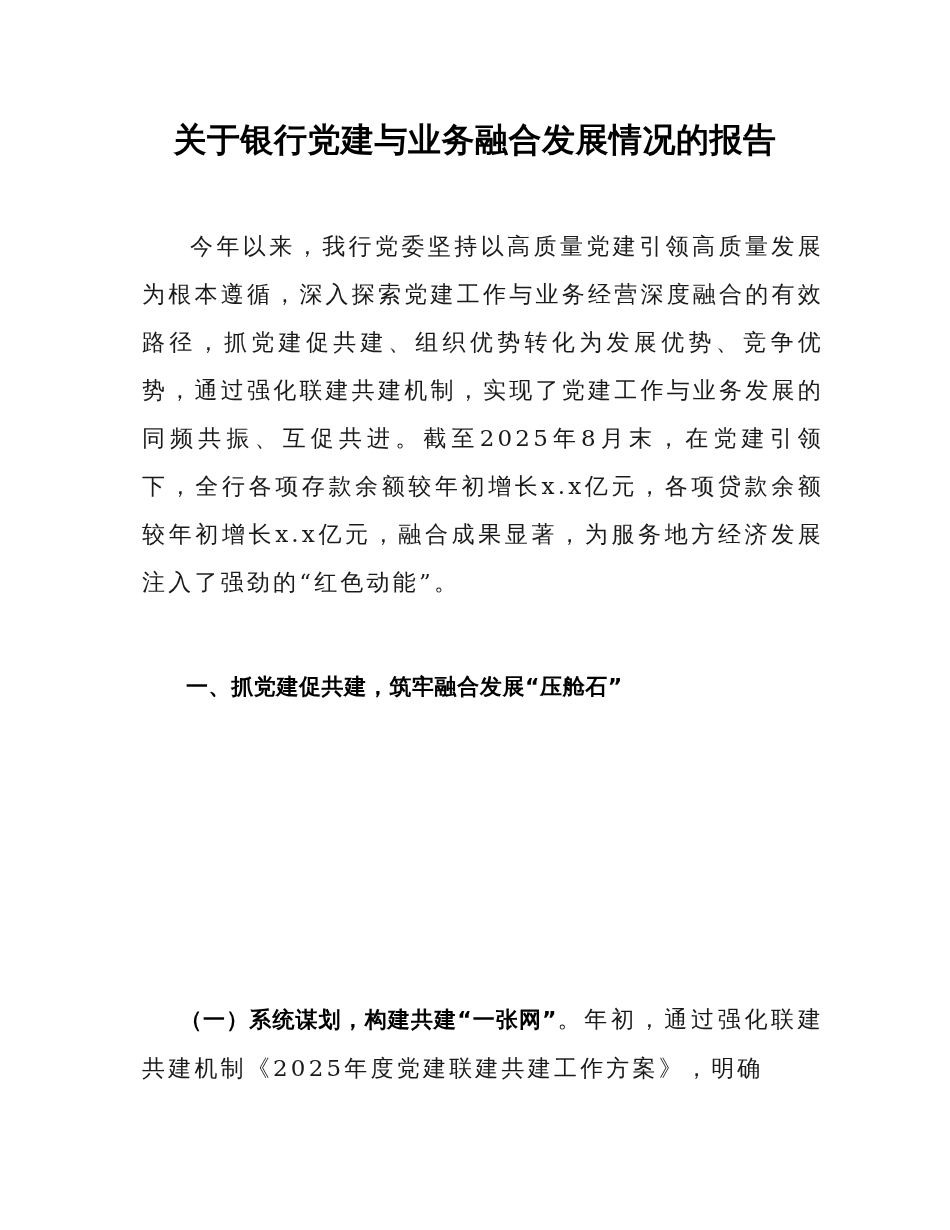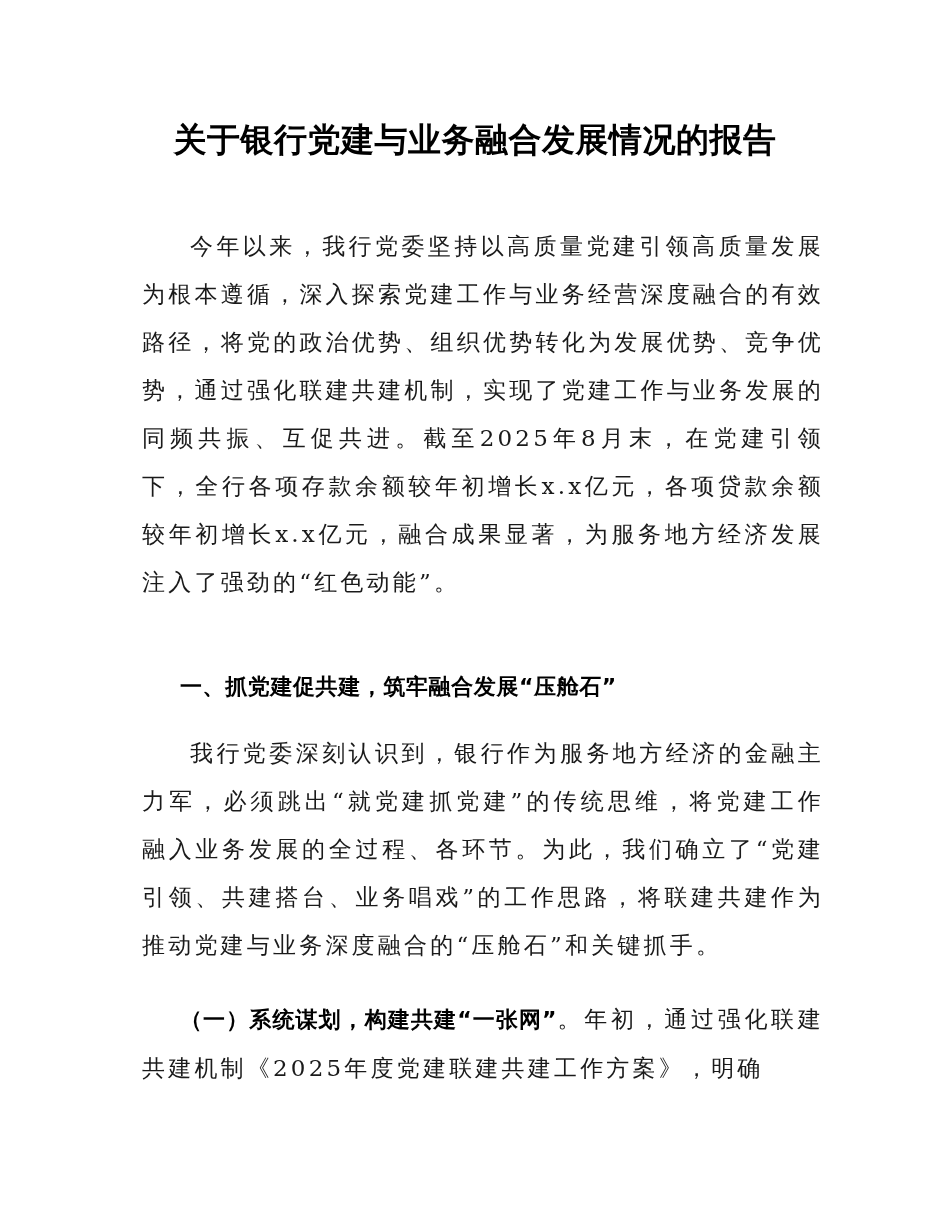--- a/index.html
+++ b/index.html
@@ -42,21 +42,21 @@
       font-family: "DejaVu Serif", "Liberation Serif", serif;
       font-size: 23px;
       line-height: 48px;
       letter-spacing: 3.2px;
       color: #1a1a1a;
       text-align: justify;
     }
     .p1 { top: 222px; text-indent: 48px; }
     .h1 {
       position: absolute;
-      left: 180px;
+      left: 186px;
       top: 664px;
       font-family: "DejaVu Sans", "Liberation Sans", sans-serif;
       font-weight: bold;
       font-size: 22px;
       line-height: 46px;
       letter-spacing: 0.6px;
       color: #000000;
     }
     .p2 { top: 729px; text-indent: 48px; }
     .p3 { top: 995px; text-indent: 38px; }
@@ -69,21 +69,20 @@
       margin-top: 33px;
     }
   </style>
 </head>
 <body>
 
 <div class="page">
 
   <div class="title">关于银行党建与业务融合发展情况的报告</div>
 
-  <div class="body-block p1">今年以来，我行党委坚持以高质量党建引领高质量发展为根本遵循，深入探索党建工作与业务经营深度融合的有效路径，将党的政治优势、组织优势转化为发展优势、竞争优势，通过强化联建共建机制，实现了党建工作与业务发展的同频共振、互促共进。截至2025年8月末，在党建引领下，全行各项存款余额较年初增长x.x亿元，各项贷款余额较年初增长x.x亿元，融合成果显著，为服务地方经济发展注入了强劲的“红色动能”。</div>
+  <div class="body-block p1">今年以来，我行党委坚持以高质量党建引领高质量发展为根本遵循，深入探索党建工作与业务经营深度融合的有效路径，抓党建促共建、组织优势转化为发展优势、竞争优势，通过强化联建共建机制，实现了党建工作与业务发展的同频共振、互促共进。截至2025年8月末，在党建引领下，全行各项存款余额较年初增长x.x亿元，各项贷款余额较年初增长x.x亿元，融合成果显著，为服务地方经济发展注入了强劲的“红色动能”。</div>
 
   <div class="h1">一、抓党建促共建，筑牢融合发展“压舱石”</div>
 
-  <div class="body-block p2">我行党委深刻认识到，银行作为服务地方经济的金融主力军，必须跳出“就党建抓党建”的传统思维，将党建工作融入业务发展的全过程、各环节。为此，我们确立了“党建引领、共建搭台、业务唱戏”的工作思路，将联建共建作为推动党建与业务深度融合的“压舱石”和关键抓手。</div>
 
   <div class="body-block p3"><span class="lead">（一）系统谋划，构建共建“一张网”</span><span>。年初，通过强化联建共建机制《2025年度党建联建共建工作方案》，明确</span></div>
 
 </div>
 
 </body></html>

